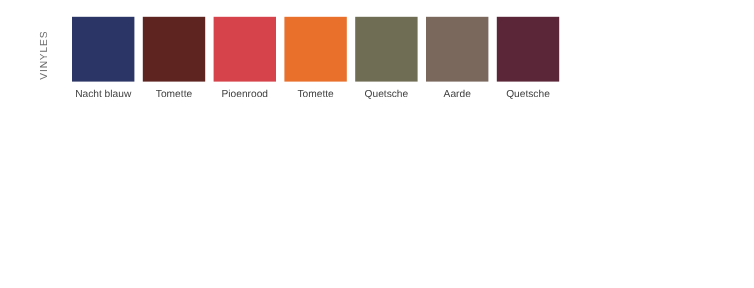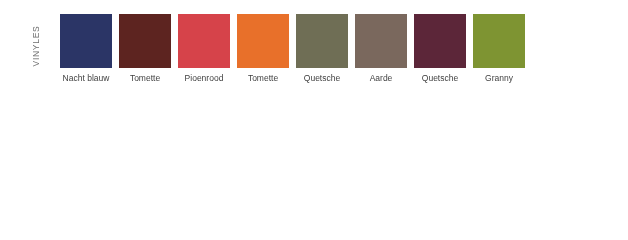--- a/index.html
+++ b/index.html
@@ -111,19 +111,15 @@
     <div class="swatch-cell">
       <span class="swatch-chip" style="background-color:#7a685d;"></span>
       <span class="swatch-name">Aarde</span>
     </div>
 
     <div class="swatch-cell">
       <span class="swatch-chip" style="background-color:#5c2639;"></span>
       <span class="swatch-name">Quetsche</span>
     </div>
 
-    <div class="swatch-cell">
-      <span class="swatch-chip" style="background-color:#7e9432;"></span>
-      <span class="swatch-name">Granny</span>
-    </div>
 
   </div>
 </div>
 
 </body></html>

